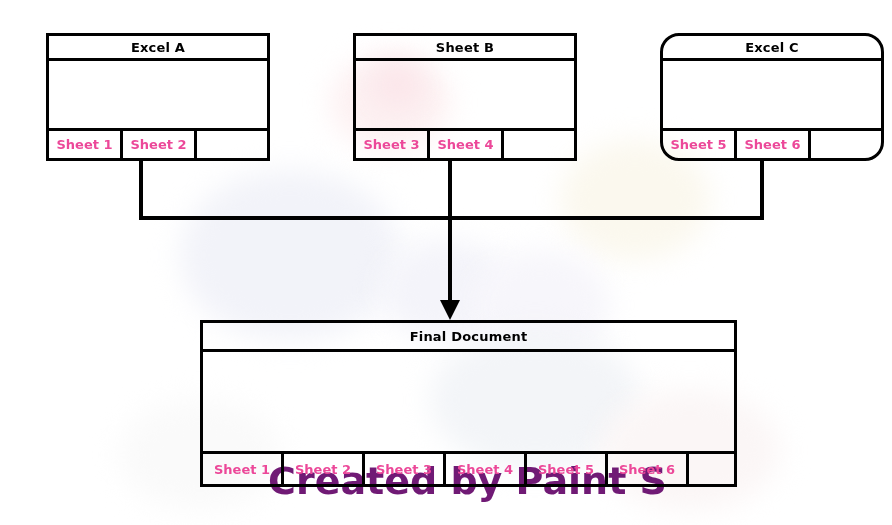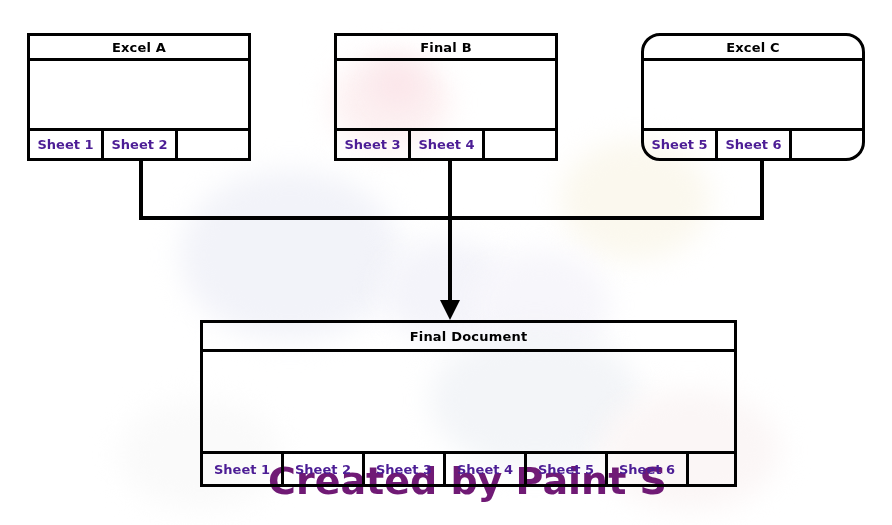--- a/index.html
+++ b/index.html
@@ -74,33 +74,34 @@
     display: flex;
     background: transparent;
   }
   .tab {
     box-sizing: border-box;
     border-right: 3px solid #000000;
     display: flex;
     align-items: center;
     justify-content: center;
     font-weight: 700;
-    color: #4c1d95;
+    color: #ec4899;
     background: transparent;
     white-space: nowrap;
   }
   .tab:last-child {
     border-right: none;
   }
   .tab.empty { }
 
   
   .src {
     width: 224px;
     height: 128px;
+    margin-left: 19px;
   }
   .src .doc-title {
     height: 25px;
     font-size: 13px;
   }
   .src .tab-row {
     height: 30px;
   }
   .src .tab {
     font-size: 13px;
@@ -189,21 +190,21 @@
     <div class="doc-title">Excel A</div>
     <div class="doc-body"></div>
     <div class="tab-row">
       <div class="tab w-lbl">Sheet 1</div>
       <div class="tab w-lbl">Sheet 2</div>
       <div class="tab w-emp empty"></div>
     </div>
   </div>
 
   <div class="doc-box src" id="box-excel-b">
-    <div class="doc-title">Final B</div>
+    <div class="doc-title">Sheet B</div>
     <div class="doc-body"></div>
     <div class="tab-row">
       <div class="tab w-lbl">Sheet 3</div>
       <div class="tab w-lbl">Sheet 4</div>
       <div class="tab w-emp empty"></div>
     </div>
   </div>
 
   <div class="doc-box src" id="box-excel-c">
     <div class="doc-title">Excel C</div>

